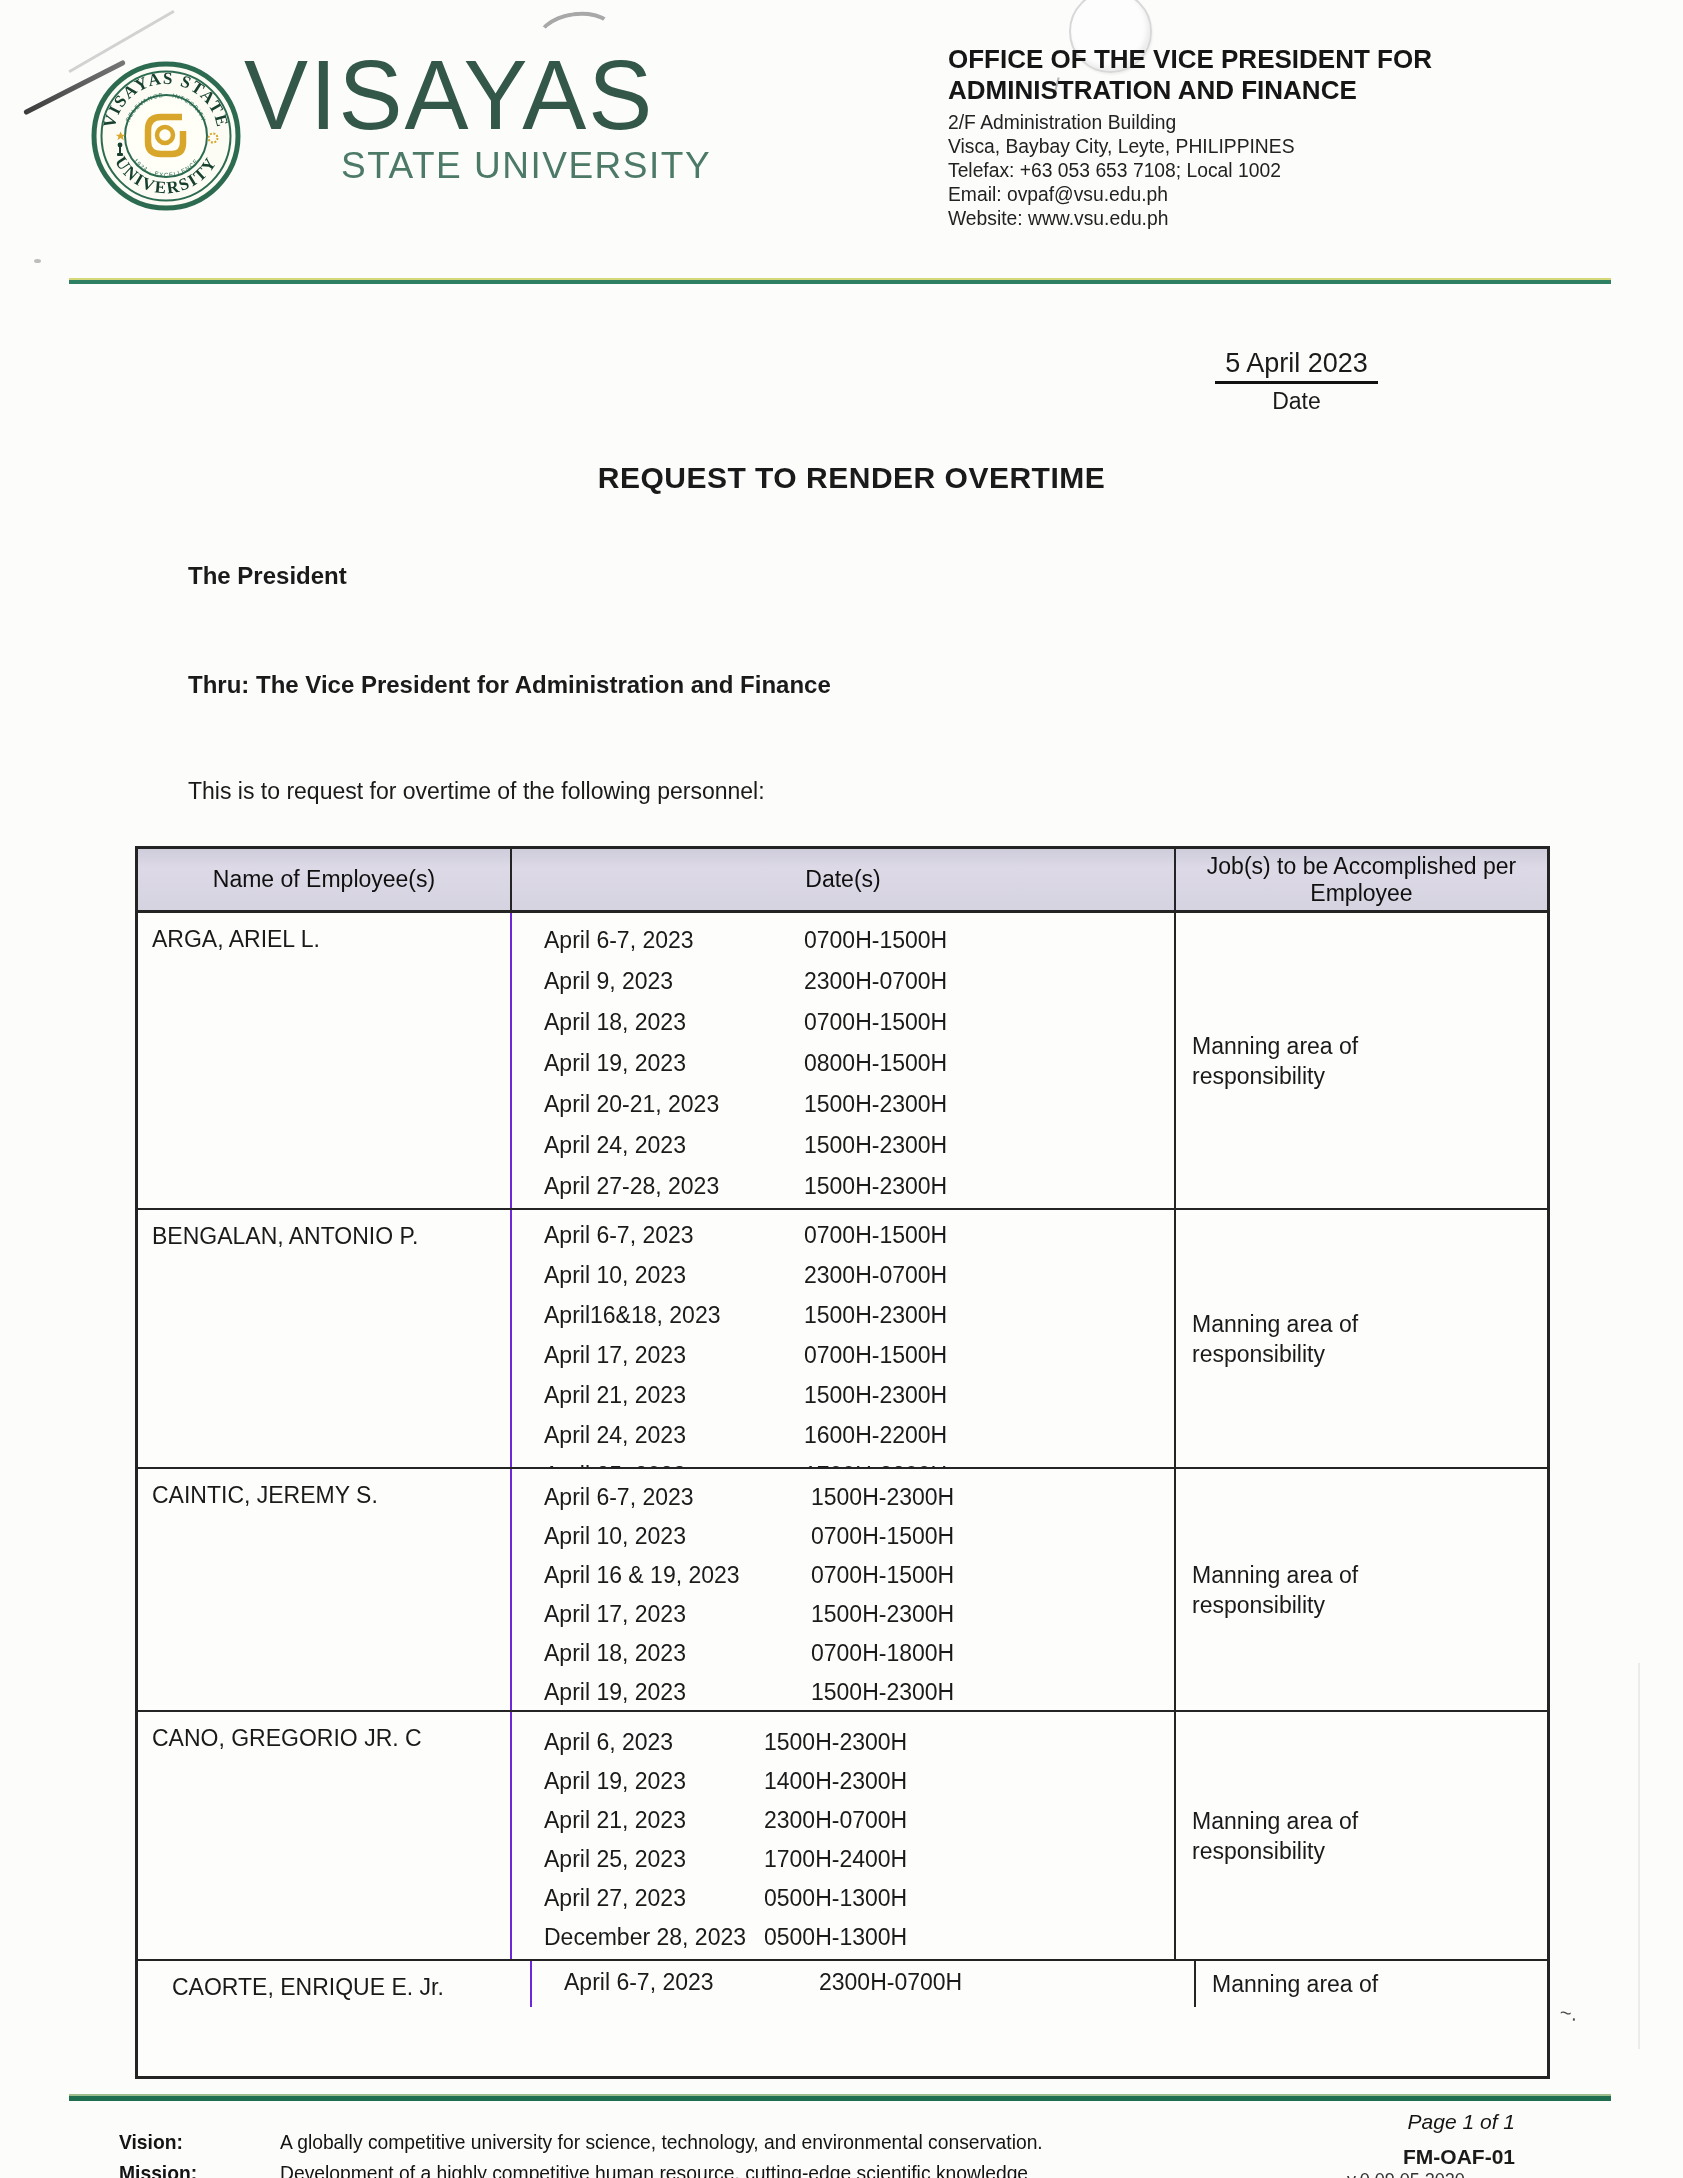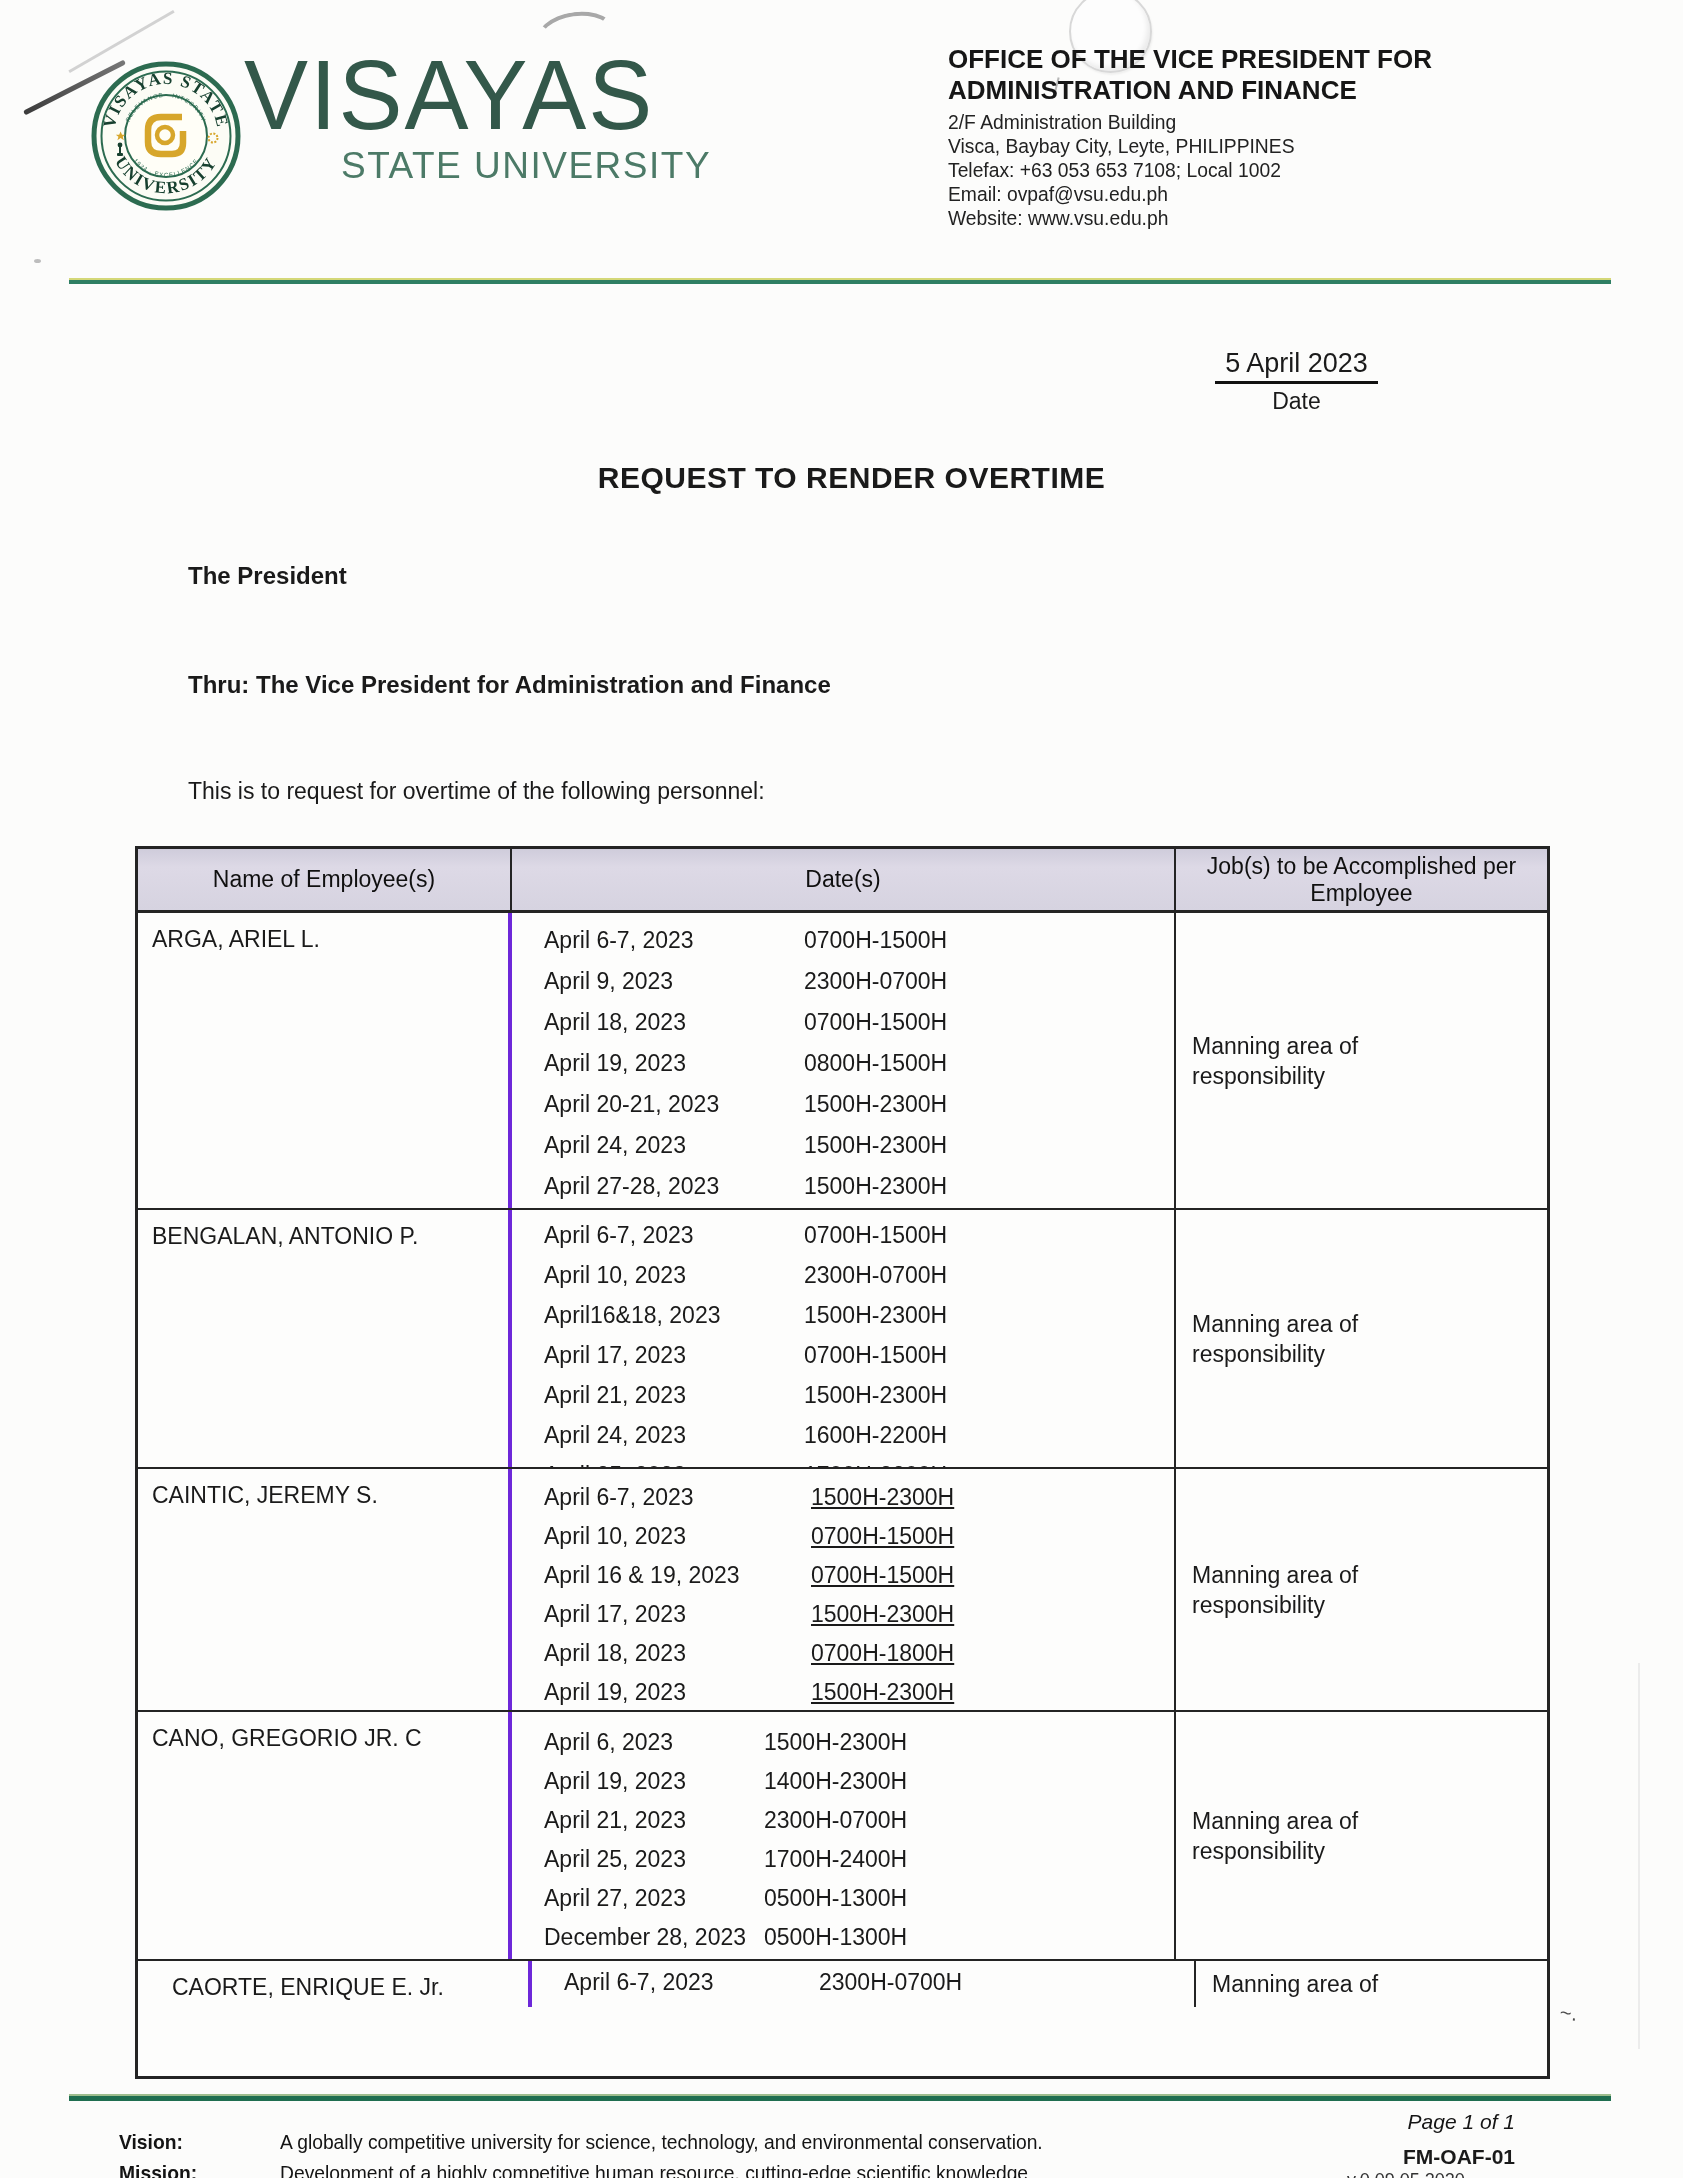--- a/index.html
+++ b/index.html
@@ -48,29 +48,29 @@
     border:3px solid #242424; box-sizing:border-box; font-size:23px; background:#fdfdfc;}
   .thead{display:flex; height:64px; background:#d9d6e2; border-bottom:3px solid #242424; box-sizing:border-box;
     background-image:linear-gradient(to bottom,#cfccdb,#ddd9e6 30%,#d6d3e0);}
   .th{display:flex; align-items:center; justify-content:center; text-align:center; box-sizing:border-box; color:#101010;}
   .th1{width:374px; border-right:2px solid #242424;}
   .th2{width:664px; border-right:2px solid #242424;}
   .th3{flex:1; line-height:27px; padding:0 12px;}
   .trow{display:flex; border-bottom:2px solid #242424; box-sizing:border-box;}
   .trow:last-child{border-bottom:none;}
   .cell{box-sizing:border-box; overflow:hidden;}
-  .c-name{width:374px; border-right:4px solid #6d28d9; padding:13px 8px 0 14px;}
+  .c-name{width:374px; border-right:2px solid #6d28d9; padding:13px 8px 0 14px;}
   .c-dates{width:664px; border-right:2px solid #242424; padding:7px 0 0 32px;}
   .c-job{flex:1; display:flex; align-items:center; padding-left:16px;}
   .job-text{max-width:236px; line-height:30px;}
   .sched-line{white-space:nowrap;}
   .sched-date{display:inline-block; width:260px;}
   .emp-0{height:297px;} .emp-0 .sched-line{line-height:41px;}
   .emp-1{height:259px;} .emp-1 .sched-line{line-height:40px;} .emp-1 .c-dates{padding-top:5px;}
-  .emp-2{height:243px;} .emp-2 .sched-line{line-height:39px;text-decoration:underline;} .emp-2 .c-dates{padding-top:9px;}
+  .emp-2{height:243px;} .emp-2 .sched-line{line-height:39px;} .emp-2 .c-dates{padding-top:9px;}
   .emp-2 .sched-date{width:267px;}
   .emp-3{height:249px;} .emp-3 .sched-line{line-height:39px;} .emp-3 .c-dates{padding-top:11px;}
   .emp-3 .sched-date{width:220px;}
   .emp-4{height:46px;padding-left:20px;}  .emp-4 .sched-line{line-height:38px;} .emp-4 .c-dates{padding-top:2px;}
   .emp-4 .sched-date{width:255px;}
   
   .rule-bottom{position:absolute; left:69px; top:2094px; width:1542px; height:7px;
     background:linear-gradient(to bottom,#9dbd8d 0 2px,#1f6e50 2px 100%);}
   .page-label{position:absolute; left:1307px; top:2110px; width:208px; text-align:right;
     font-size:21px; font-style:italic; color:#151515;}

